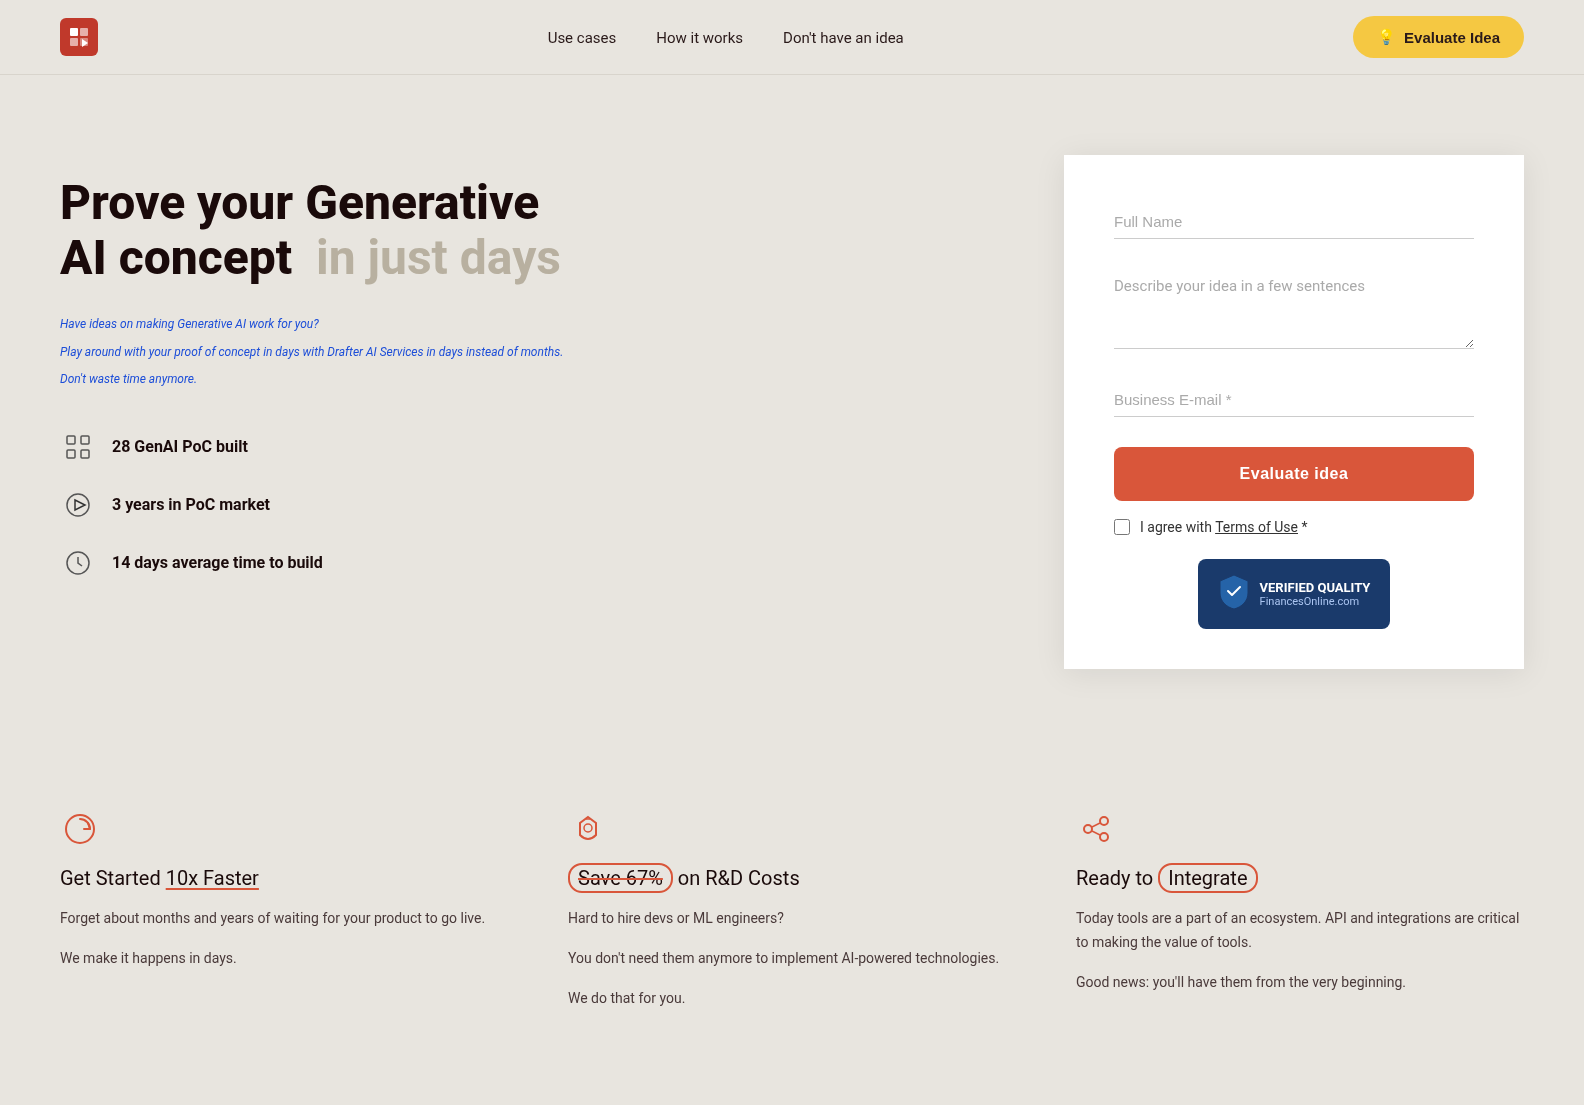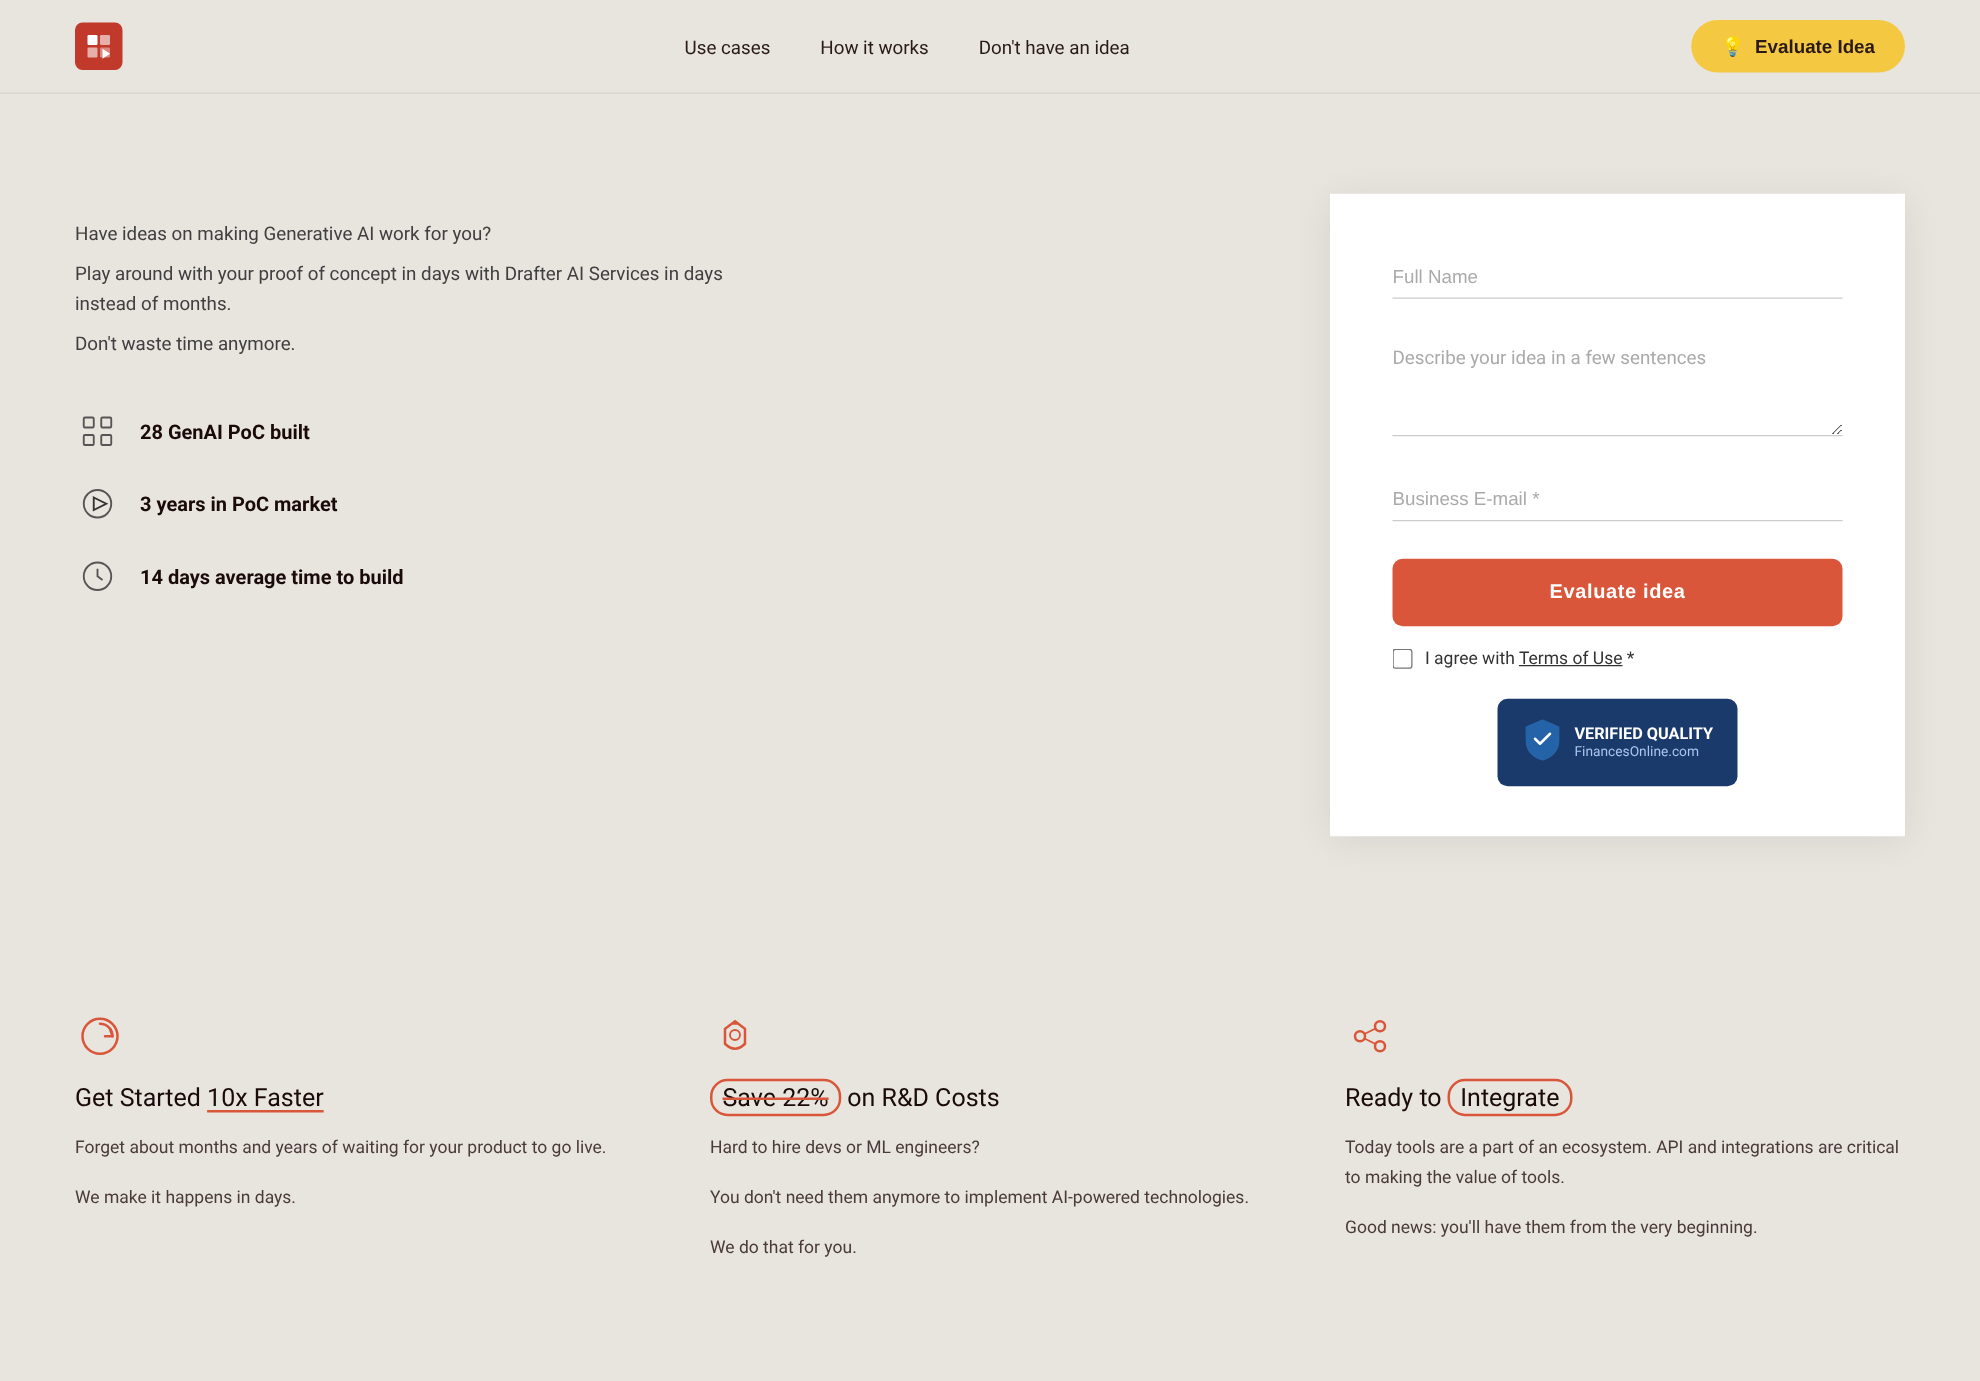--- a/index.html
+++ b/index.html
@@ -77,24 +77,25 @@
       font-weight: 800;
       line-height: 1.15;
       color: #1a0a0a;
       margin-bottom: 30px;
     }
     .hero-title .highlight {
       color: #b8b0a0;
       font-weight: 700;
     }
     .hero-desc {
-      font-size: 15px;
-      color: #404040;
+      font-size: 12px;
+      color: #1d4ed8;
       line-height: 1.6;
       margin-bottom: 8px;
+      font-style: italic;
     }
     .hero-stats {
       margin-top: 40px;
       display: flex;
       flex-direction: column;
       gap: 22px;
     }
     .stat-item {
       display: flex;
       align-items: center;
@@ -284,20 +285,24 @@
     <li><a href="#">Don't have an idea</a></li>
   </ul>
   <button class="evaluate-btn">
     <span>💡</span>
     <span>Evaluate Idea</span>
   </button>
 </nav>
 
 <section class="hero">
   <div class="hero-left">
+    <h1 class="hero-title">
+      <span>Prove your Generative AI concept</span>
+      <span class="highlight">&nbsp;<span>in just days</span></span>
+    </h1>
     <p class="hero-desc">Have ideas on making Generative AI work for you?</p>
     <p class="hero-desc">Play around with your proof of concept in days with Drafter AI Services in days instead of months.</p>
     <p class="hero-desc">Don't waste time anymore.</p>
 
     <div class="hero-stats">
       <div class="stat-item">
         <div class="stat-icon grid-icon">
           <svg width="28" height="28" viewBox="0 0 28 28" stroke="#333" stroke-width="1.5" fill="none">
             <rect x="3" y="3" width="8" height="8" rx="1"></rect>
             <rect x="17" y="3" width="8" height="8" rx="1"></rect>
@@ -384,21 +389,21 @@
 
     <div class="feature-item">
       <div class="feature-icon">
         <svg width="40" height="40" viewBox="0 0 40 40" fill="none">
           <path d="M20 8 L28 14 L28 26 Q20 34 12 26 L12 14 Z" stroke="#d9563a" stroke-width="2" fill="none"></path>
           <circle cx="20" cy="19" r="4" stroke="#d9563a" stroke-width="1.5" fill="none"></circle>
           <path d="M18 10 L22 10" stroke="#d9563a" stroke-width="1.5"></path>
         </svg>
       </div>
       <h3 class="feature-title">
-        <span style="text-decoration: line-through; text-decoration-color: #d9563a; border: 2px solid #d9563a; border-radius: 14px; padding: 1px 8px;">Save 22%</span><span> on R&amp;D Costs</span>
+        <span style="text-decoration: line-through; text-decoration-color: #d9563a; border: 2px solid #d9563a; border-radius: 14px; padding: 1px 8px;">Save 67%</span><span> on R&amp;D Costs</span>
       </h3>
       <p class="feature-desc">Hard to hire devs or ML engineers?</p>
       <p class="feature-desc">You don't need them anymore to implement AI-powered technologies.</p>
       <p class="feature-desc">We do that for you.</p>
     </div>
 
     <div class="feature-item">
       <div class="feature-icon">
         <svg width="40" height="40" viewBox="0 0 40 40" fill="none">
           <circle cx="12" cy="20" r="4" stroke="#d9563a" stroke-width="2" fill="none"></circle>

